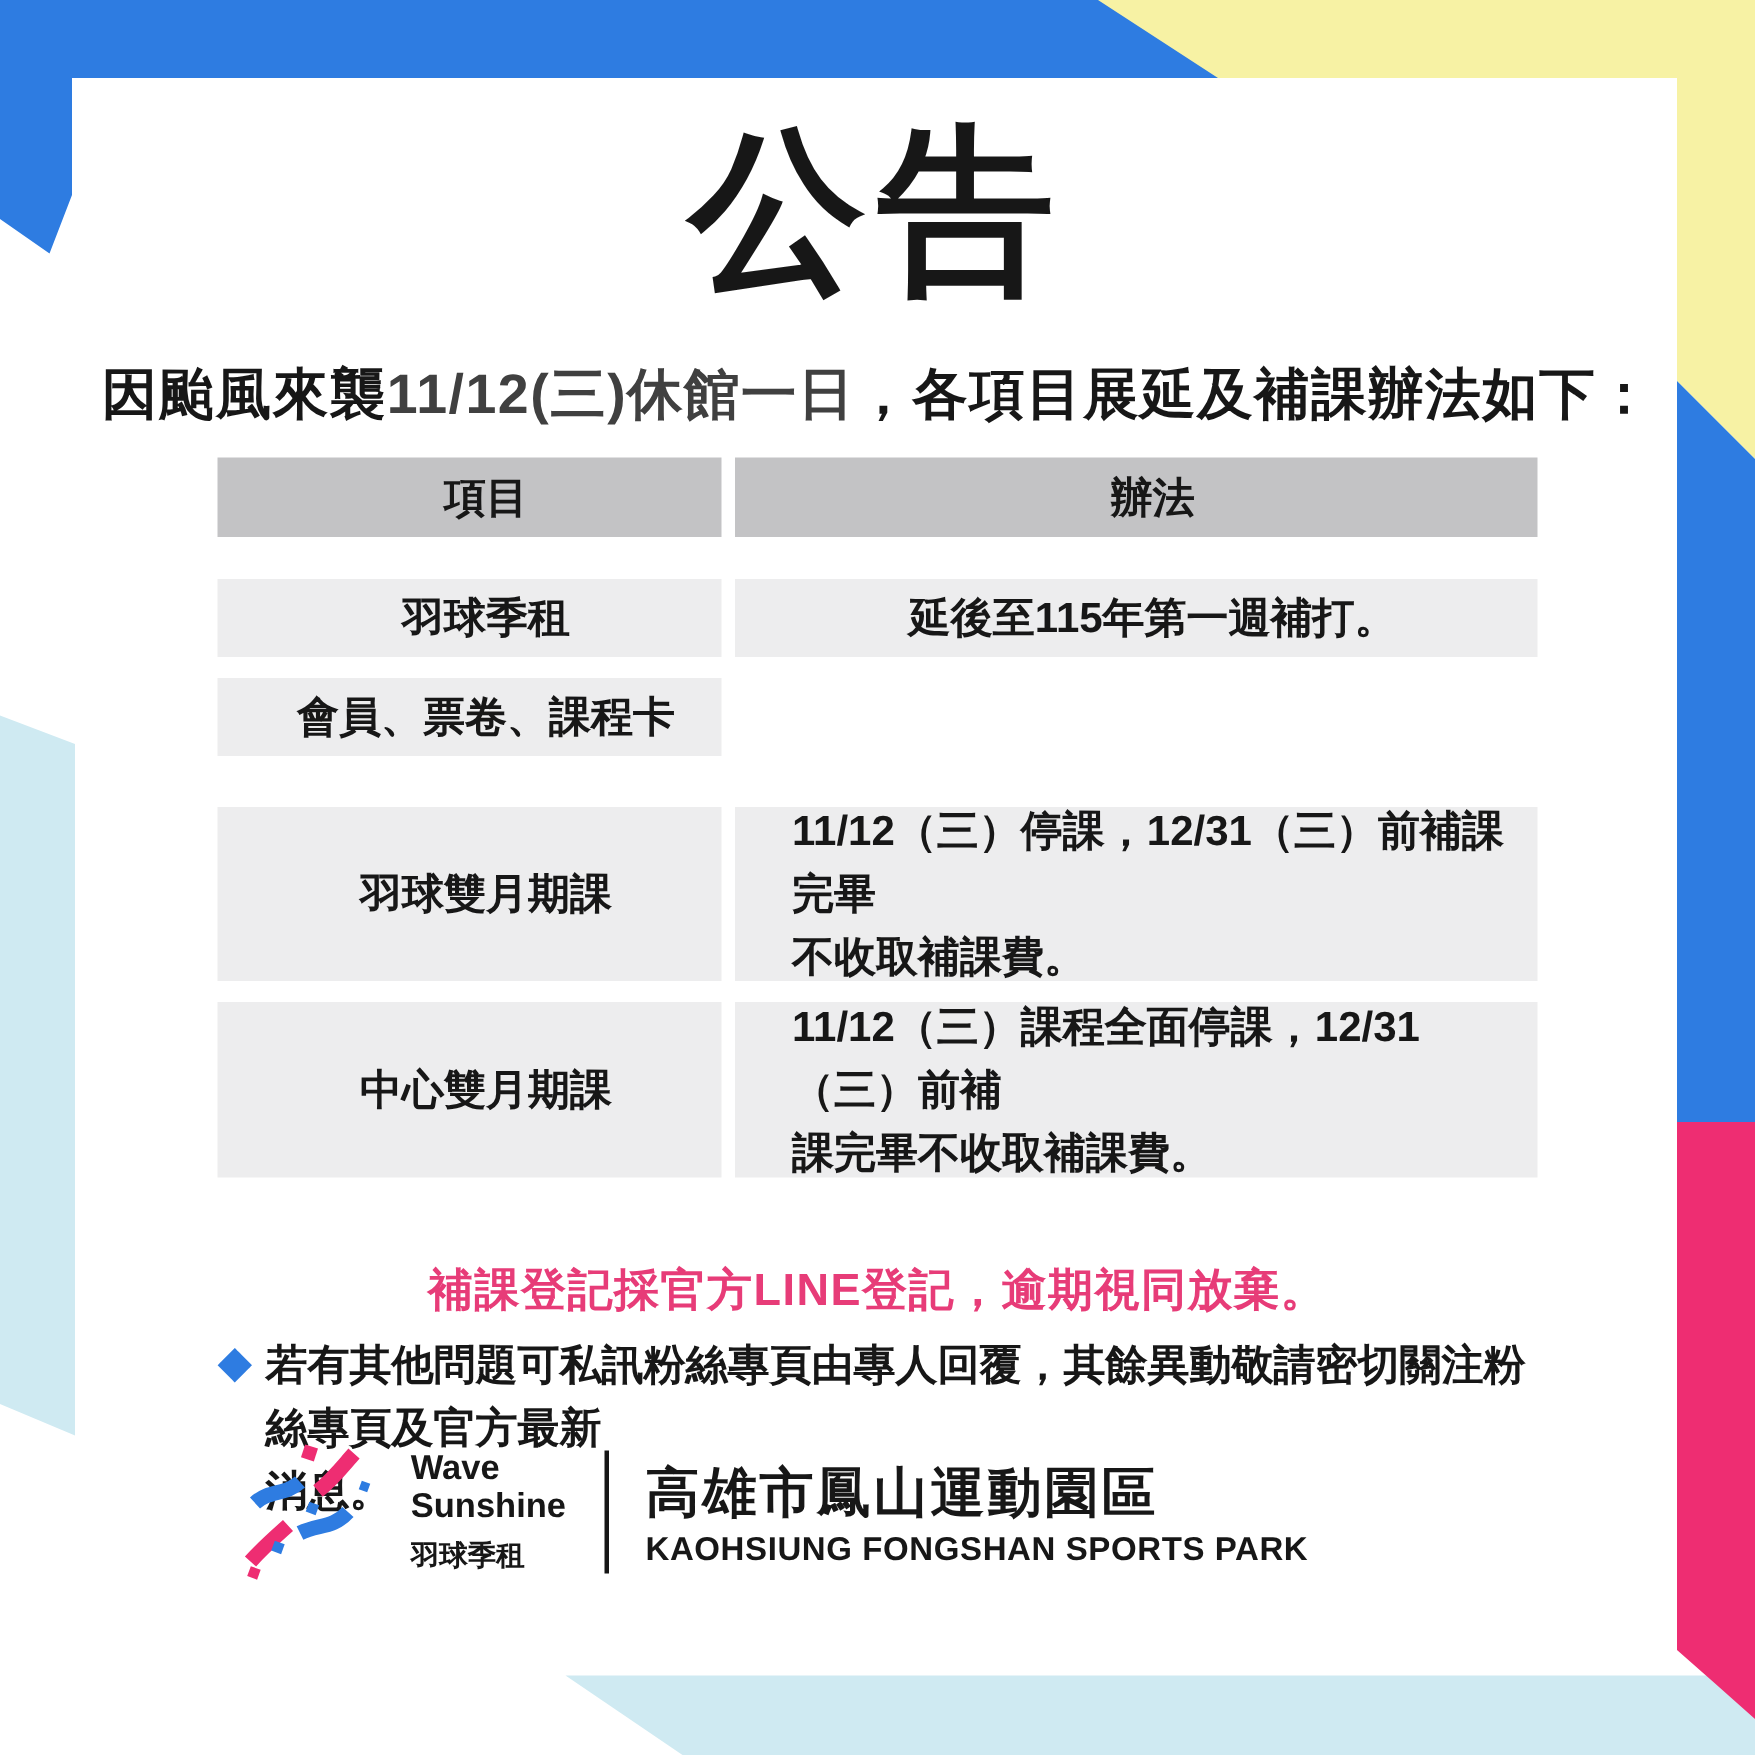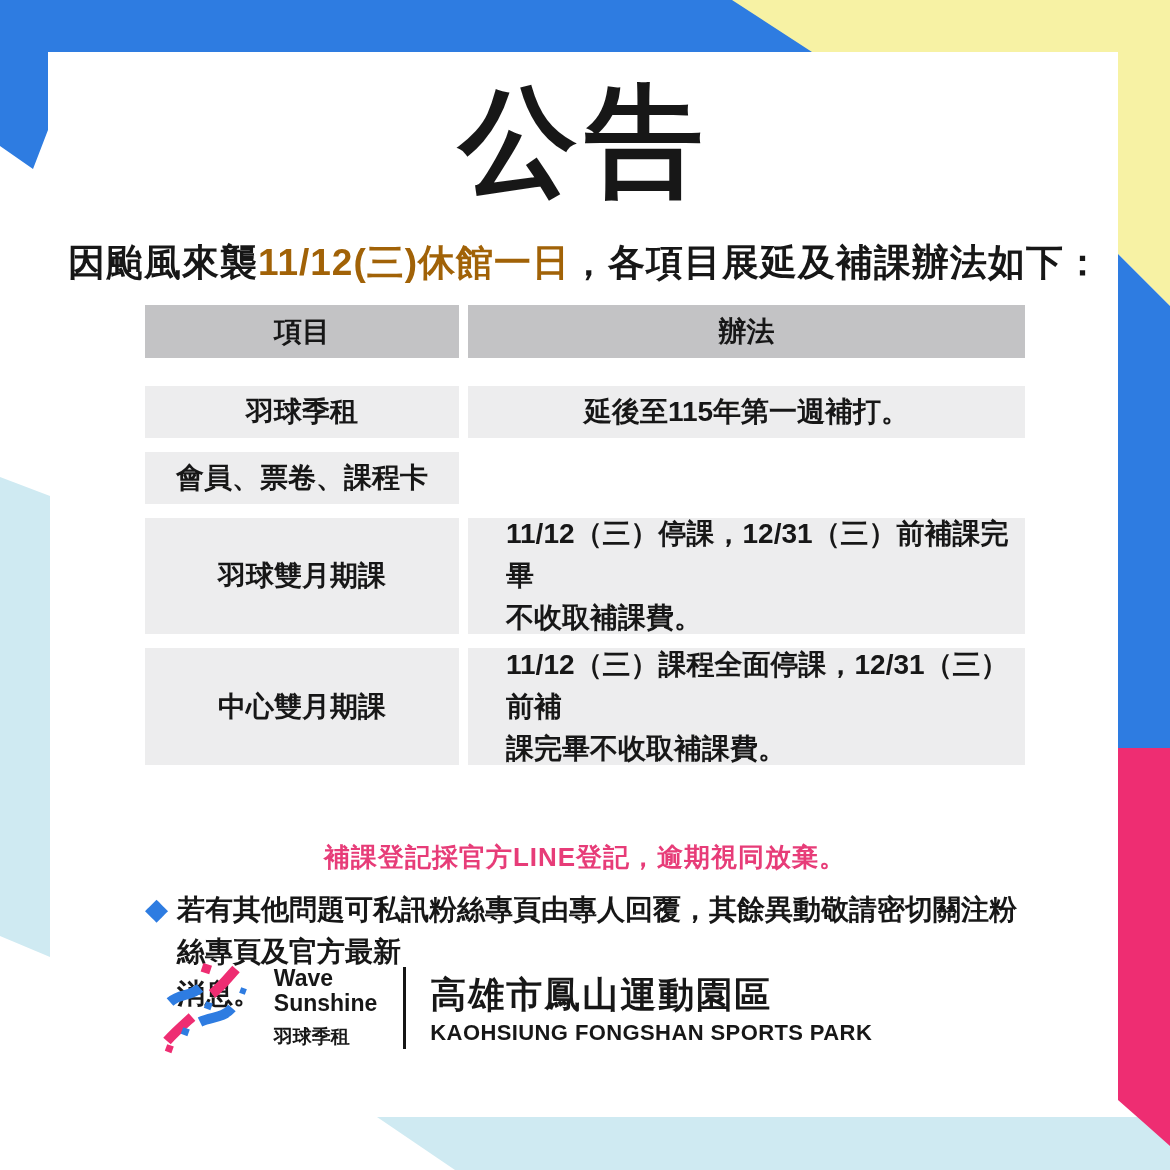--- a/index.html
+++ b/index.html
@@ -15,45 +15,46 @@
   
   .title{
     top:74px;left:0;width:1170px;text-align:center;
     font-size:118px;font-weight:700;letter-spacing:8px;line-height:1.15;
   }
   
   .subtitle{
     top:238px;left:0;width:1170px;text-align:center;
     font-size:37px;font-weight:800;letter-spacing:1px;white-space:nowrap;
   }
-  .subtitle .hl{color:#a16207;}
+  .subtitle .hl{color:#404040;}
 
   
   .table{top:305px;left:145px;width:880px;}
   .trow{display:flex;gap:9px;margin-bottom:14px;}
   .cell{
     display:flex;align-items:center;justify-content:center;
     font-size:28px;font-weight:600;background:#ededee;text-align:right;
     line-height:1.5;
+    padding-left:22px;
   }
   .c1{width:314px;flex:none;}
   .c2{flex:1;}
   .thead .cell{background:#c3c3c5;font-weight:800;height:53px;}
   .h52 .cell{height:52px;}
-  .h116 .cell{height:116px;}
+  .h116 .cell{height:116px;margin-top:20px;}
   .h117 .cell{height:117px;}
   .cell.left{
     justify-content:flex-start;text-align:left;
     padding-left:38px;padding-right:14px;white-space:pre-line;
   }
 
   
   .pink-note{
     top:840px;left:0;width:1170px;text-align:center;
-    font-size:26px;font-weight:800;color:#e73c78;letter-spacing:1px;
+    font-size:30px;font-weight:800;color:#e73c78;letter-spacing:1px;
   }
   .bullet-note{
     top:889px;left:145px;width:900px;display:flex;align-items:flex-start;
     font-size:28px;font-weight:600;line-height:1.5;
   }
   .bullet-note .diamond{
     color:#2e7ce1;font-size:30px;line-height:1.35;margin-right:9px;flex:none;
   }
   .bullet-note .txt{white-space:pre-line;}
 

